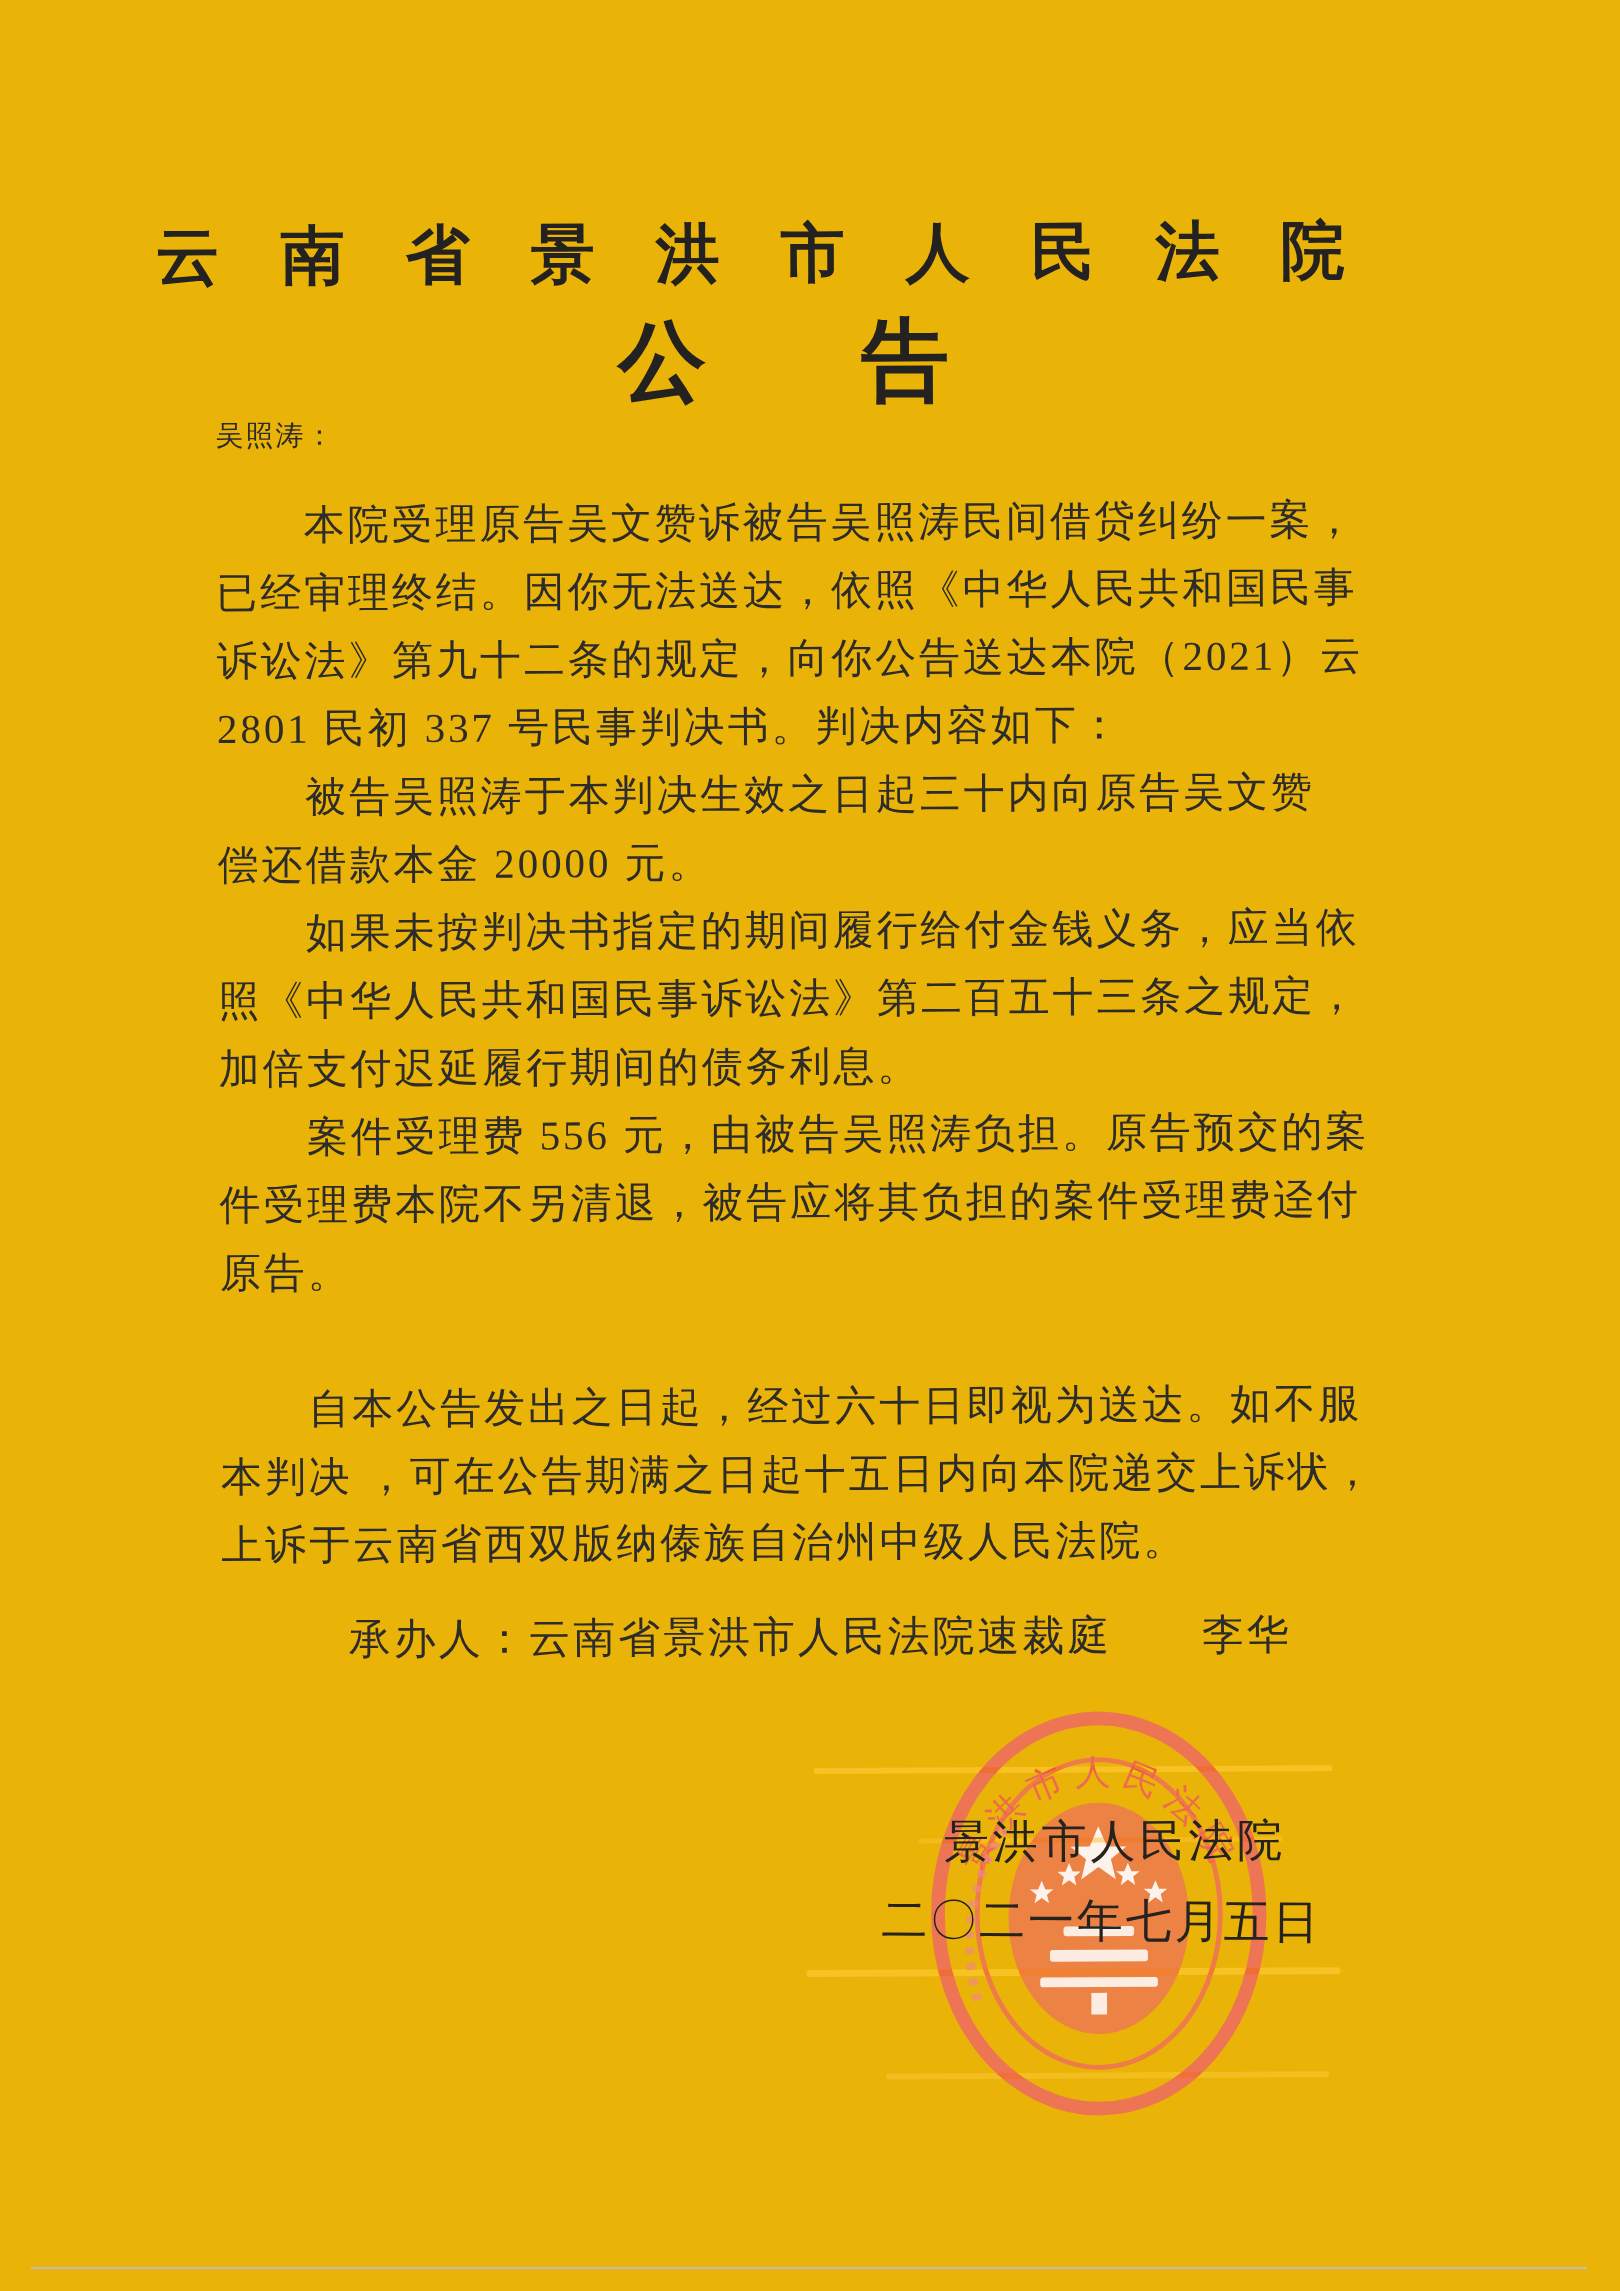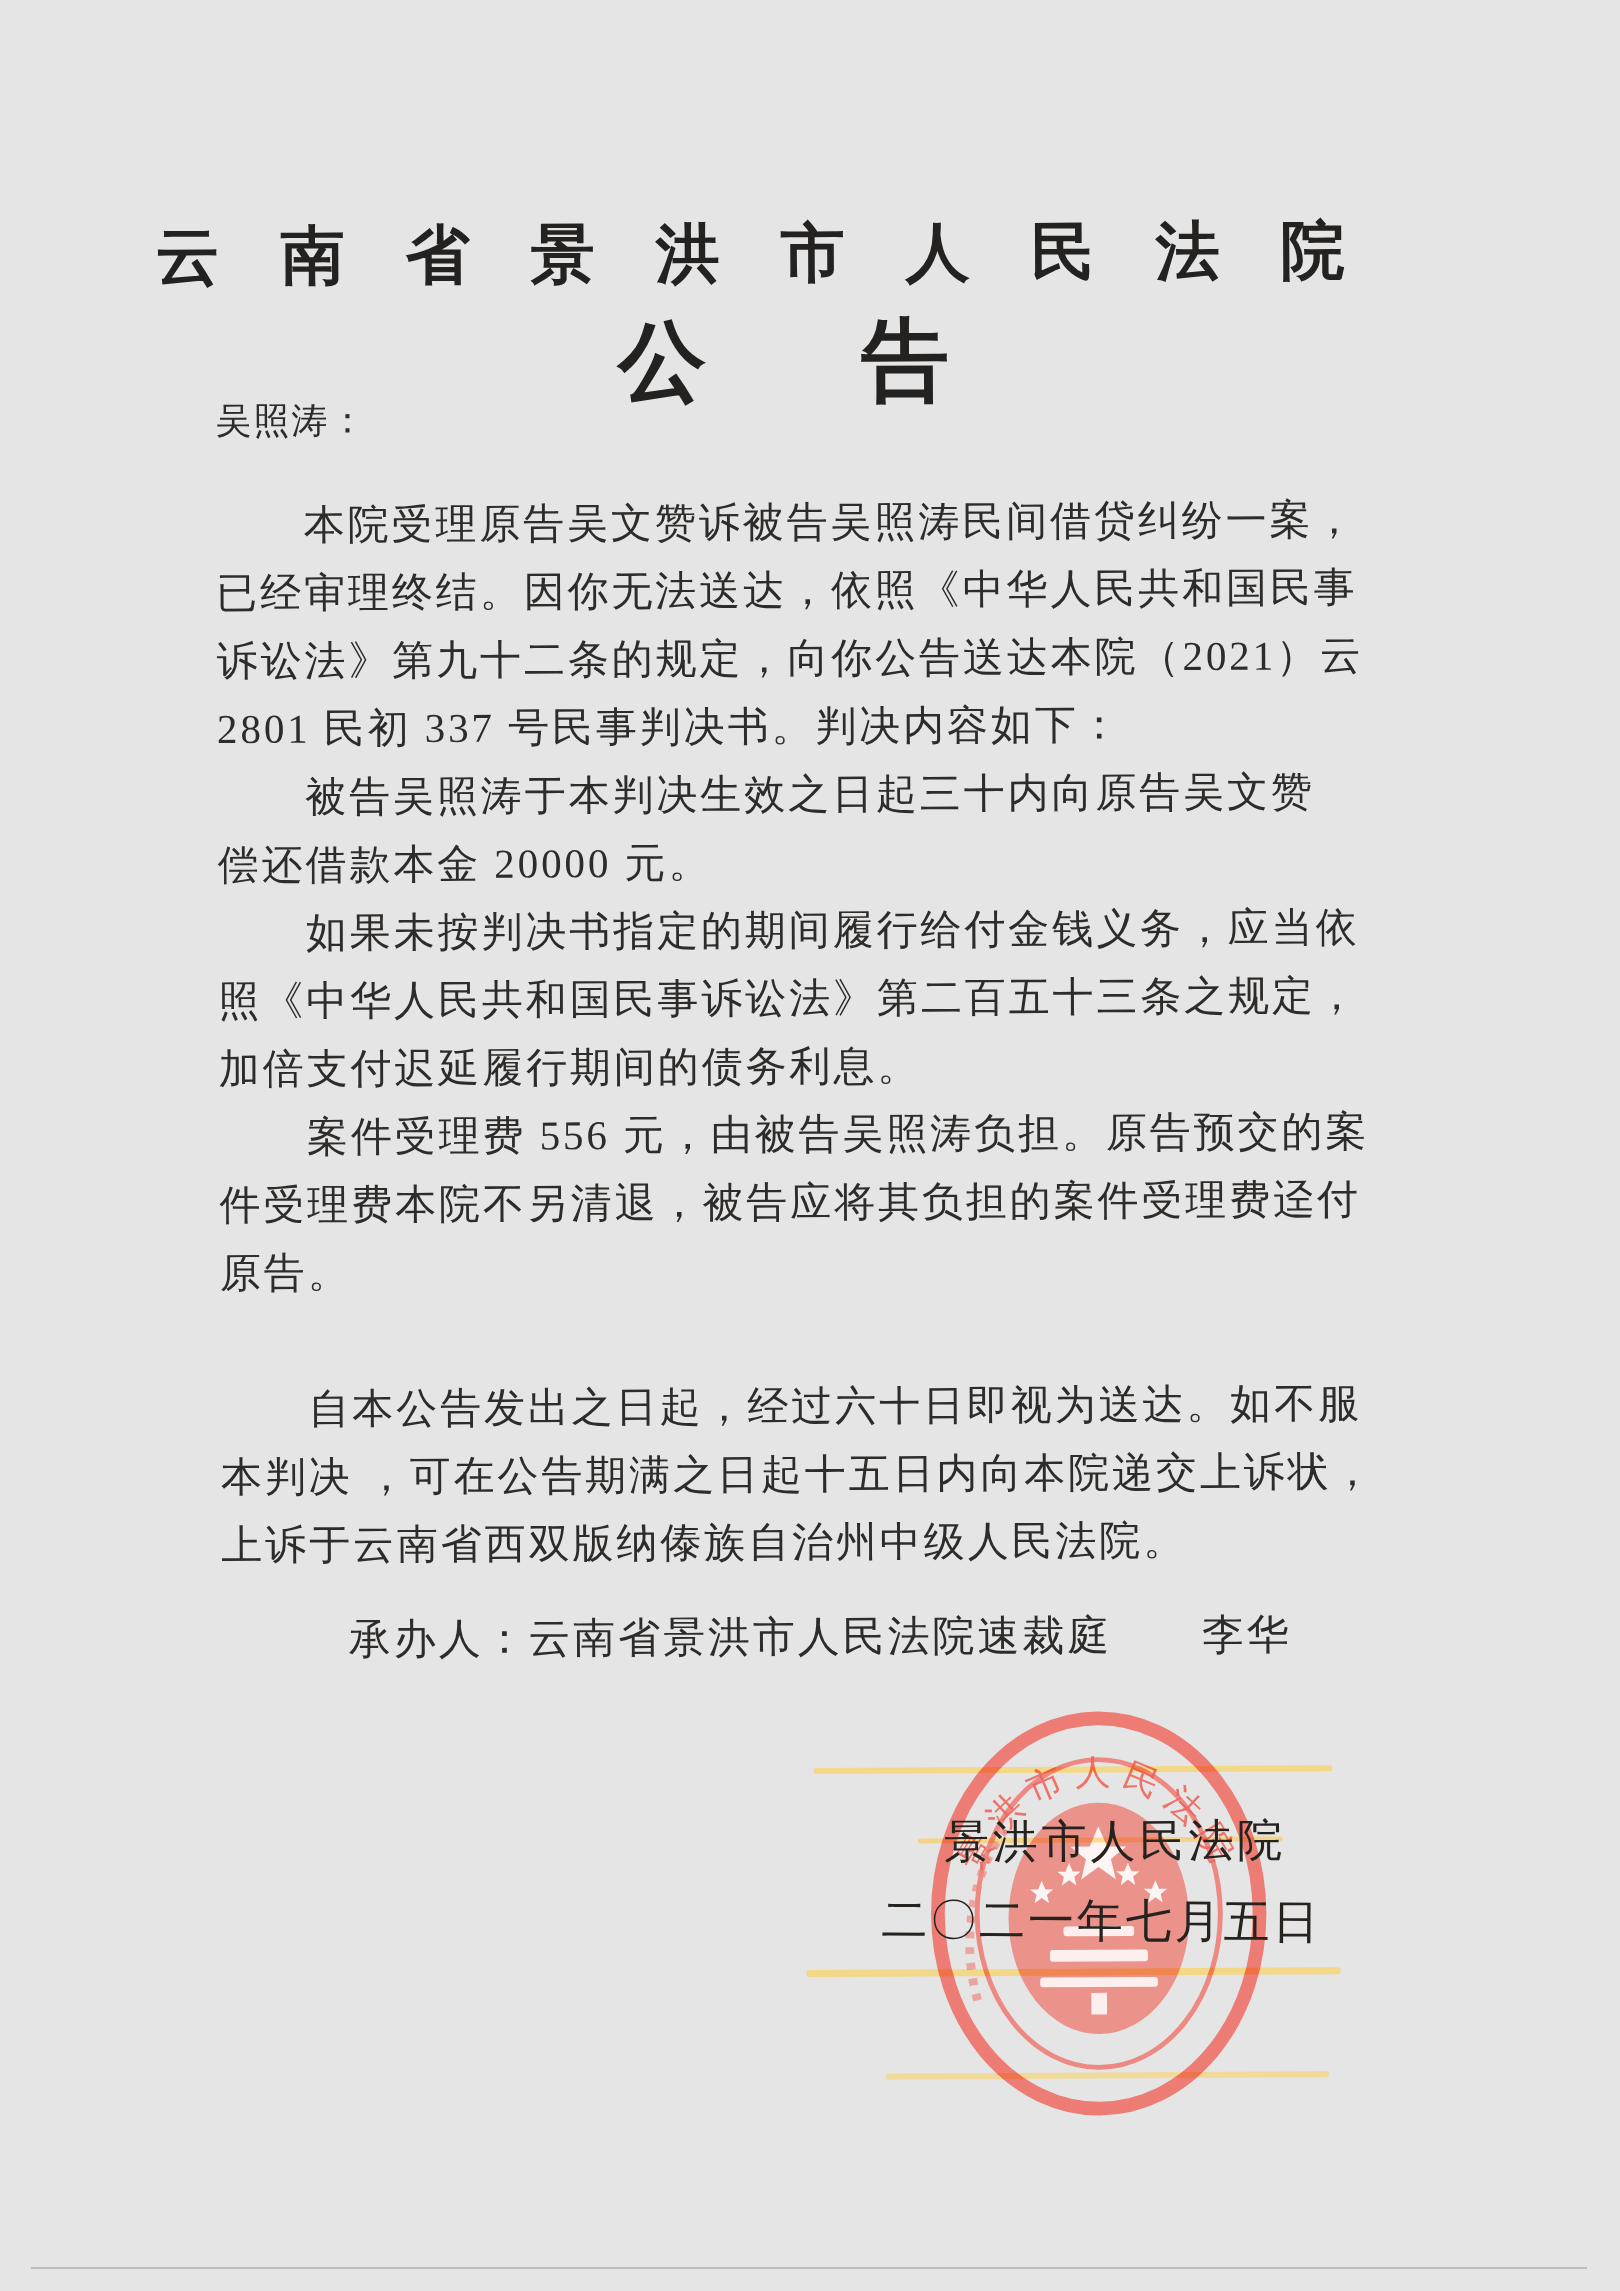--- a/index.html
+++ b/index.html
@@ -1,39 +1,39 @@
 <!DOCTYPE html>
 <html><head>
 <meta charset="utf-8">
 <style>
   html,body{margin:0;padding:0;background:#ffffff;}
   .page{
     position:relative;
     width:1620px;height:2292px;
-    background:#e5e5e5;
+    background:#eab308;
     overflow:hidden;
     font-family:"Liberation Serif","DejaVu Serif",serif;
     color:#2e2c2a;
   }
   .tilt{position:absolute;inset:0;transform:rotate(-0.3deg);transform-origin:50% 40%;}
   .court-title{
     position:absolute;top:210px;left:159px;
     font-family:"Liberation Sans","DejaVu Sans",sans-serif;
     font-weight:700;font-size:64px;letter-spacing:61px;
     color:#232221;white-space:nowrap;
   }
   .notice-title{
     position:absolute;top:302px;left:621px;
     font-family:"Liberation Sans","DejaVu Sans",sans-serif;
     font-weight:700;font-size:88px;letter-spacing:155px;
     color:#232221;white-space:nowrap;
   }
   .salutation{
-    position:absolute;top:394px;left:218px;
-    font-size:36px;letter-spacing:2px;
+    position:absolute;top:414px;left:218px;
+    font-size:28px;letter-spacing:2px;
   }
   .body-lines{
     position:absolute;top:488px;left:218px;width:1171px;
   }
   .doc-line{
     height:68px;line-height:68px;min-height:68px;
     font-size:41px;letter-spacing:2.9px;white-space:nowrap;
   }
   .undertaker{
     position:absolute;top:1609px;left:345px;

